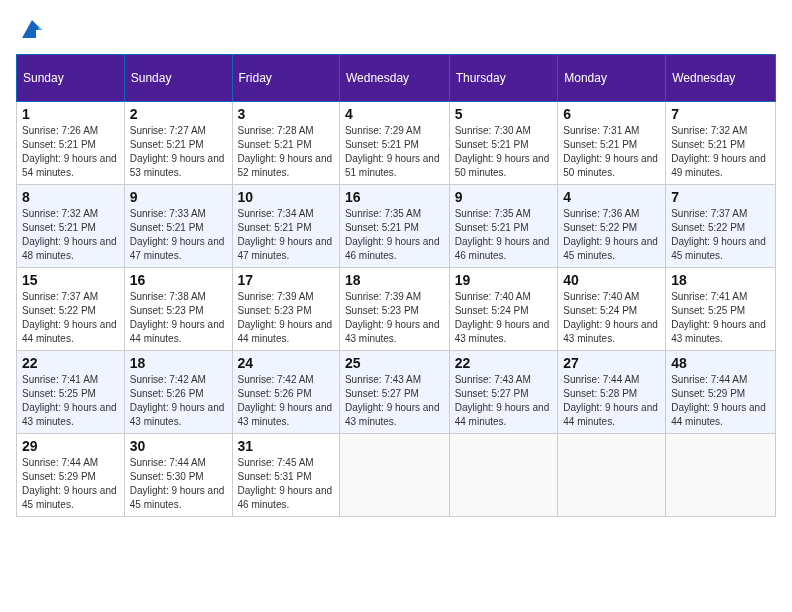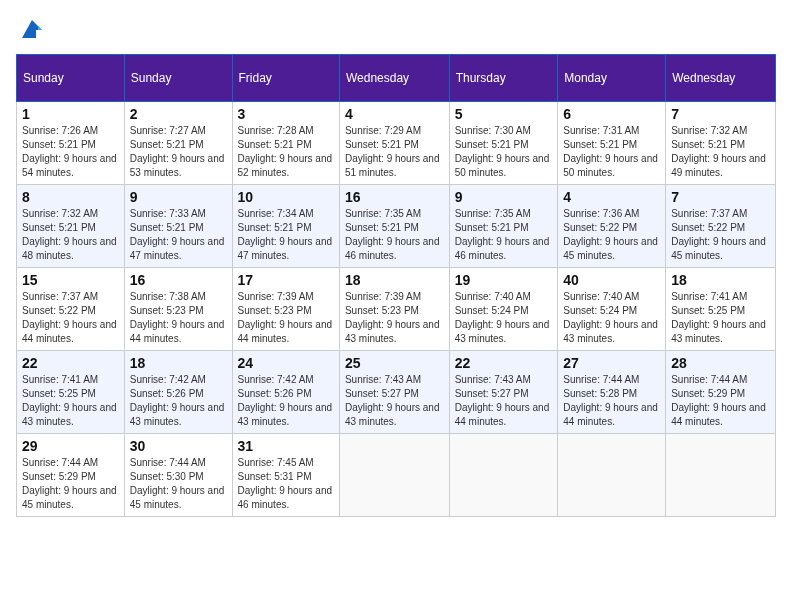--- a/index.html
+++ b/index.html
@@ -238,21 +238,21 @@
       </td>
           <td>
         <span class="day-number">22</span>
         <span class="day-info">Sunrise: 7:43 AM<br>Sunset: 5:27 PM<br>Daylight: 9 hours and 44 minutes.</span>
       </td>
           <td>
         <span class="day-number">27</span>
         <span class="day-info">Sunrise: 7:44 AM<br>Sunset: 5:28 PM<br>Daylight: 9 hours and 44 minutes.</span>
       </td>
           <td>
-        <span class="day-number">28</span>
+        <span class="day-number">48</span>
         <span class="day-info">Sunrise: 7:44 AM<br>Sunset: 5:29 PM<br>Daylight: 9 hours and 44 minutes.</span>
       </td>
         </tr>
         <tr>
           <td>
         <span class="day-number">29</span>
         <span class="day-info">Sunrise: 7:44 AM<br>Sunset: 5:29 PM<br>Daylight: 9 hours and 45 minutes.</span>
       </td>
           <td>
         <span class="day-number">30</span>

